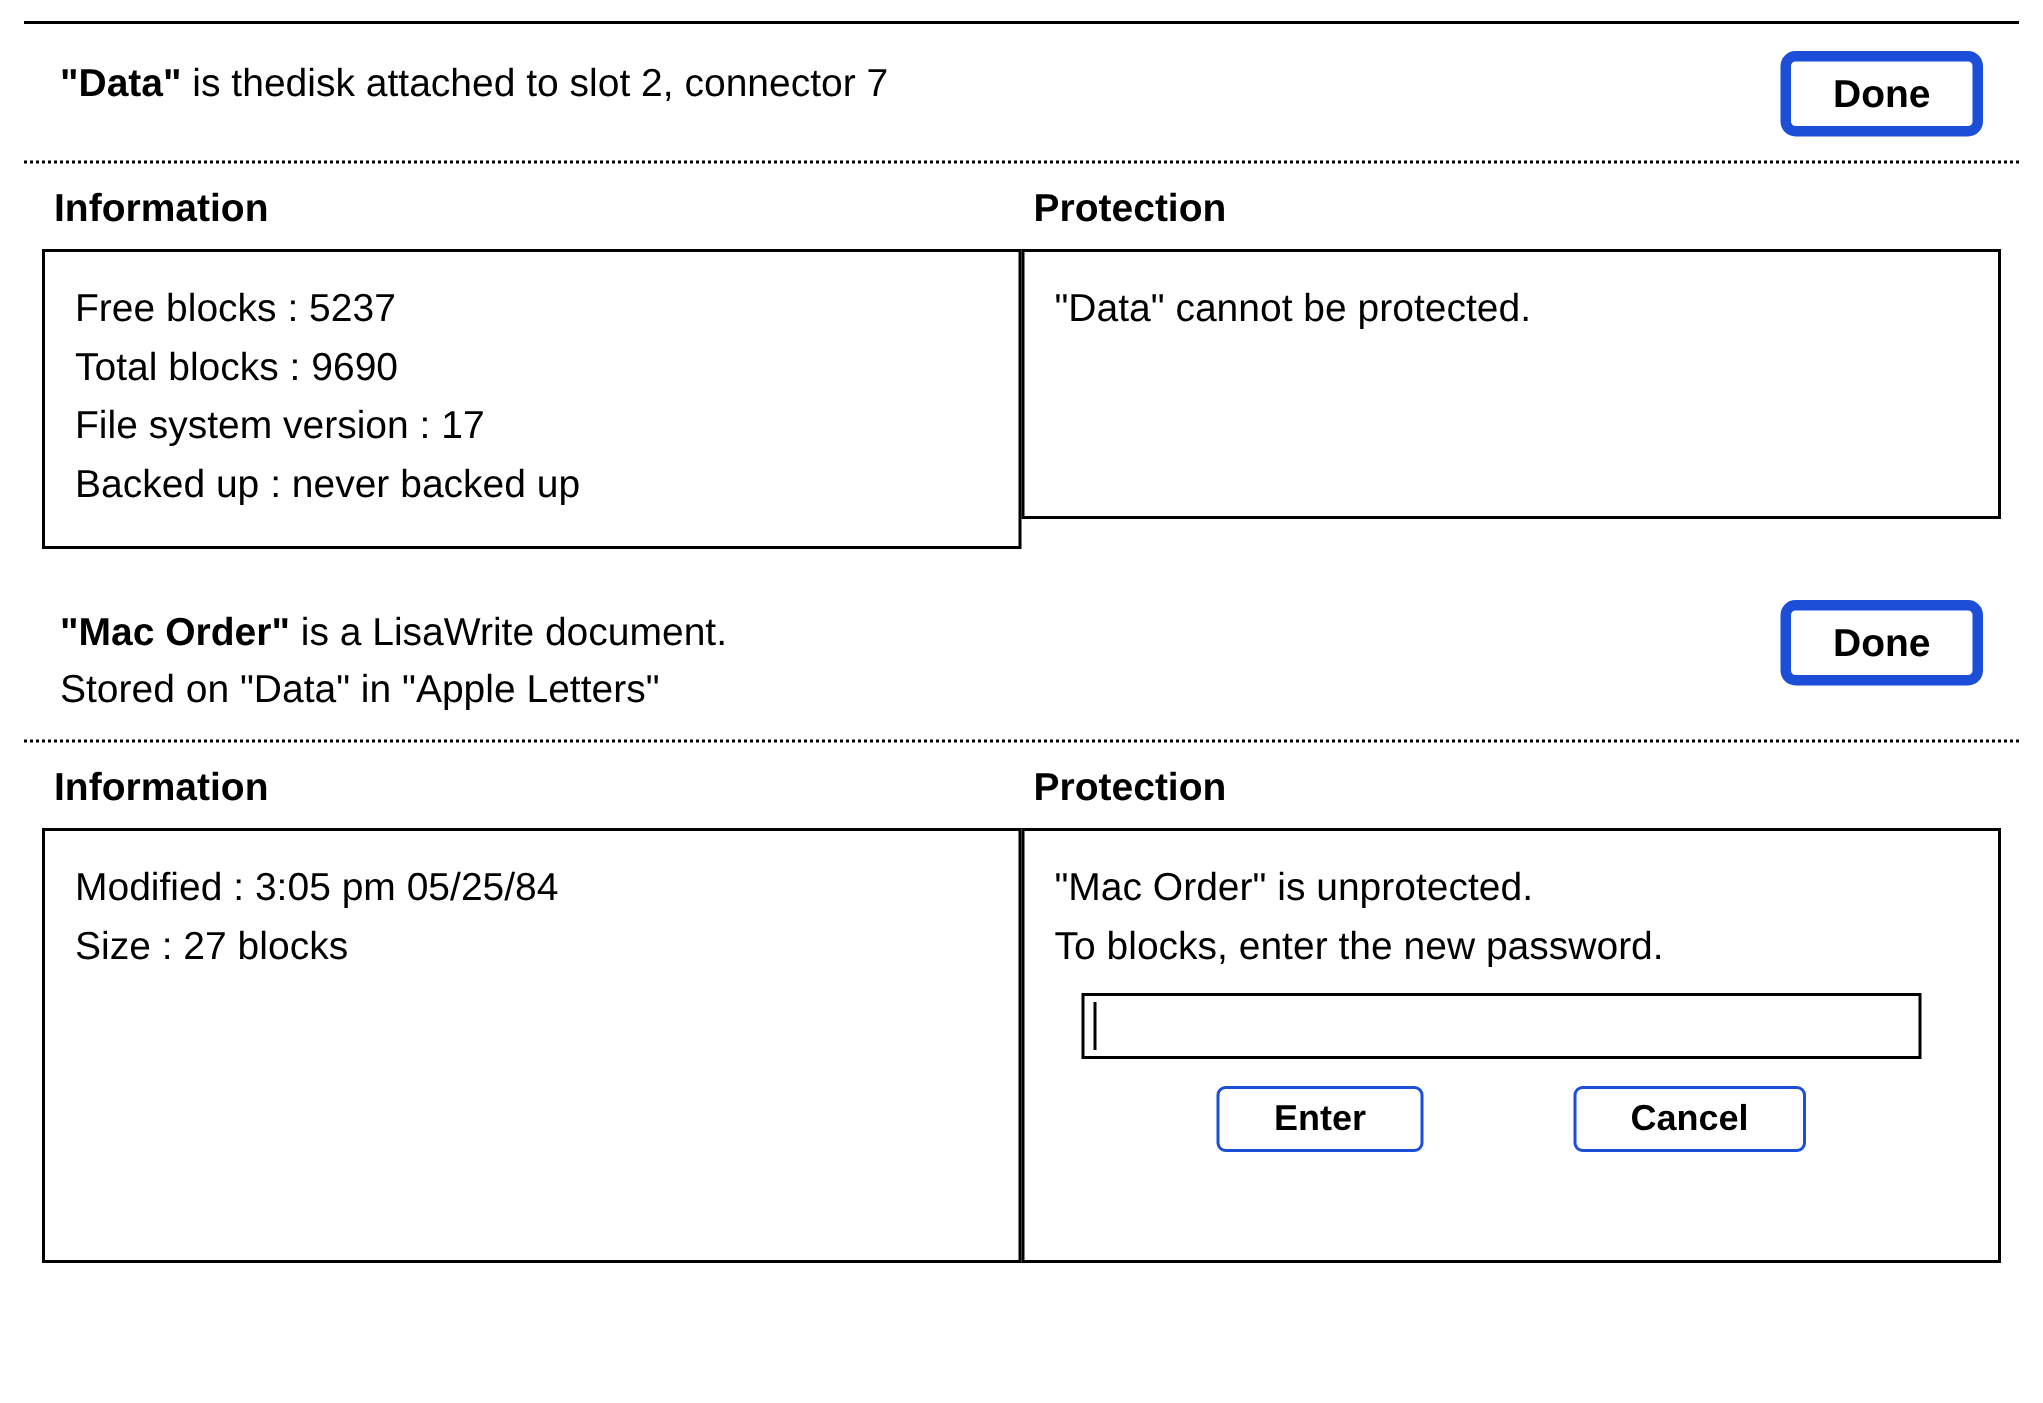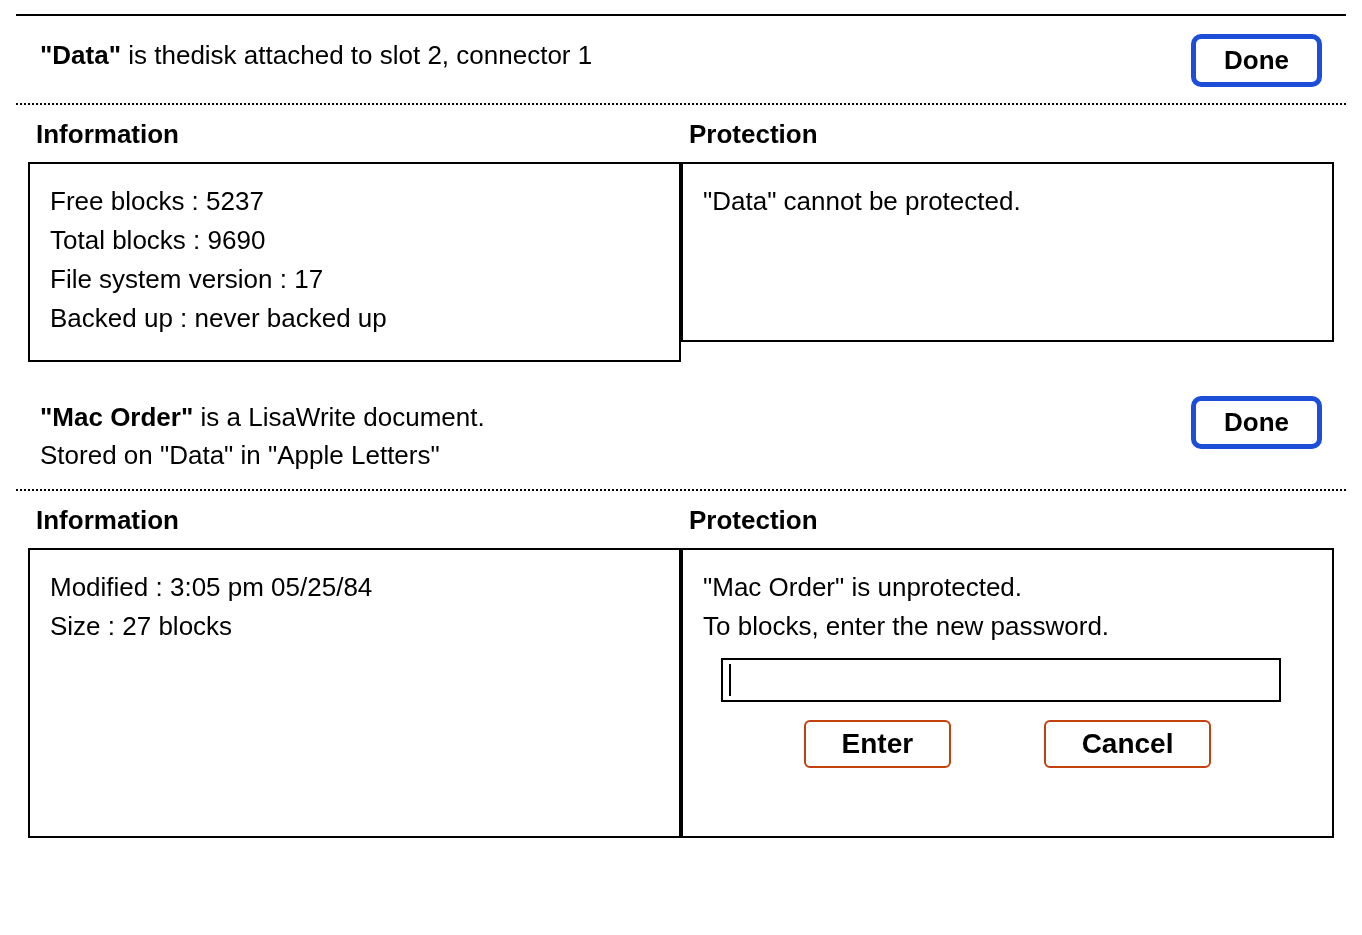--- a/index.html
+++ b/index.html
@@ -35,21 +35,21 @@
       margin-top: 2px;
     }
     .bold {
       font-weight: 800;
     }
     .done-btn {
       font-weight: 800;
       font-size: 26px;
       padding: 6px 28px;
       background: #fff;
-      border: 5px solid #1d4ed8;
+      border: 7px solid #1d4ed8;
       border-radius: 10px;
       margin-top: 8px;
       cursor: pointer;
     }
     .dotted-rule {
       border-top: 2px dotted #000;
       margin: 0 16px;
     }
     .columns {
       display: flex;
@@ -101,36 +101,36 @@
       margin-right: 2px;
     }
     .btn-row {
       display: flex;
       justify-content: space-evenly;
       align-items: center;
       padding: 0 8px 4px 8px;
     }
     .btn {
       font-weight: 800;
-      font-size: 28px;
+      font-size: 24px;
       padding: 6px 36px;
       background: #fff;
-      border: 2px solid #c2410c;
+      border: 2px solid #1d4ed8;
       border-radius: 6px;
       cursor: pointer;
     }
   </style>
 </head>
 <body>
 
 <div class="top-rule"></div>
 
 <div class="panel-header">
   <div class="text">
-    <span class="bold">"Data"</span><span> is thedisk attached to slot 2, connector 1</span>
+    <span class="bold">"Data"</span><span> is thedisk attached to slot 2, connector 7</span>
   </div>
   <button class="done-btn">Done</button>
 </div>
 
 <div class="dotted-rule"></div>
 
 <div class="columns">
   <div class="col">
     <div class="col-title">Information</div>
     <div class="box">

